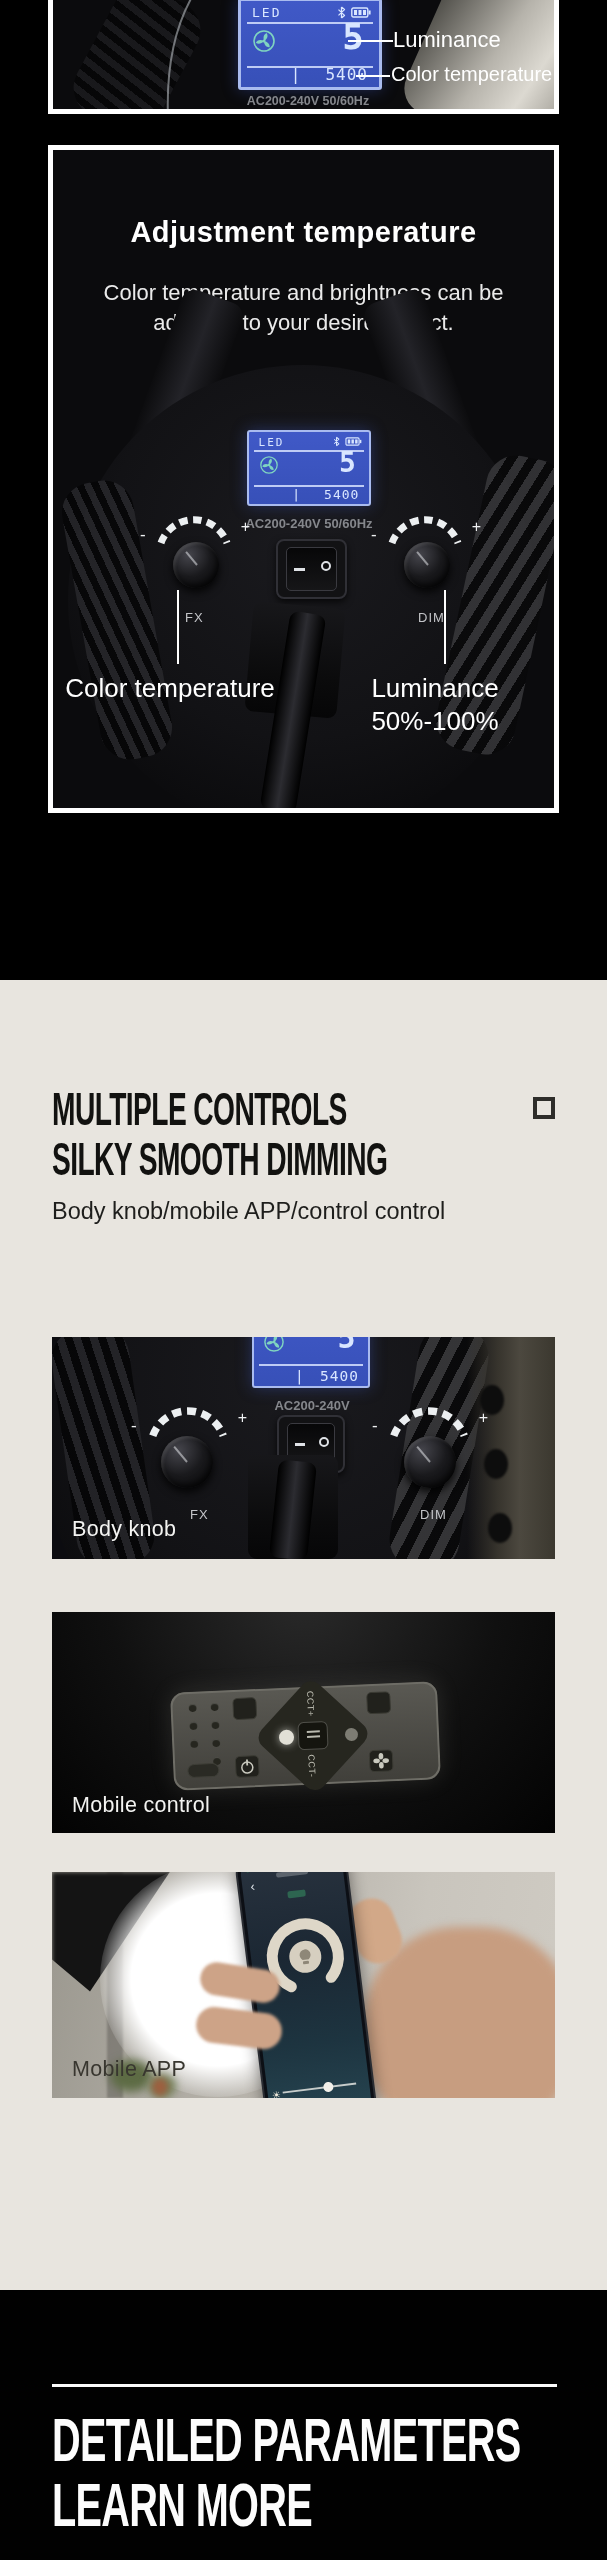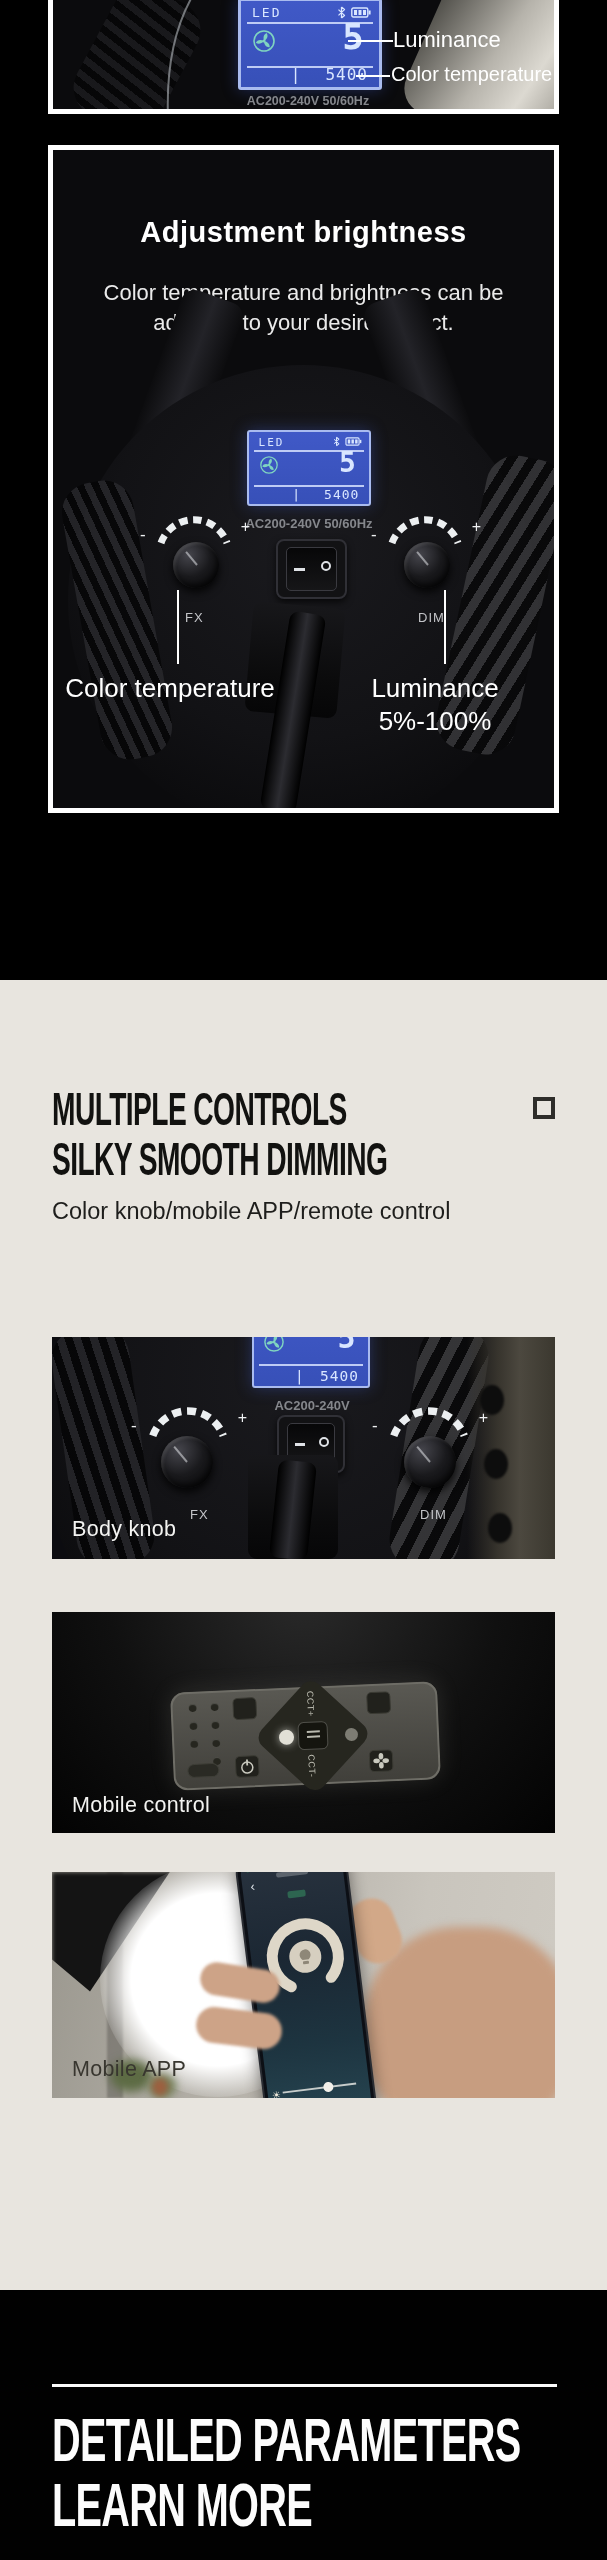--- a/index.html
+++ b/index.html
@@ -196,21 +196,21 @@
 
       <span class="cline-h" style="left:295px;top:40px;width:45px"></span>
       <span class="f1lab" style="left:340px;top:27px">Luminance</span>
       <span class="cline-h" style="left:303px;top:75px;width:34px"></span>
       <span class="f1lab" style="left:338px;top:63px;font-size:20px">Color temperature</span>
     </div>
   </div>
 
   <div class="frame f2">
     <div class="photo">
-      <div class="f2-title">Adjustment brightness</div>
+      <div class="f2-title">Adjustment temperature</div>
       <div class="f2-desc">Color temperature and brightness can be adjusted to your desired effect.</div>
 
       <div class="arm" style="left:92px;top:140px;width:64px;height:230px;transform:rotate(20deg)"></div>
       <div class="arm" style="left:345px;top:140px;width:64px;height:230px;transform:rotate(-20deg)"></div>
       <div class="bodycircle" style="left:15px;top:215px;width:470px;height:470px"></div>
       <div class="ribs" style="left:28px;top:330px;width:72px;height:280px;transform:rotate(-10deg);
            background:repeating-linear-gradient(75deg,rgba(42,42,46,.9) 0 7px,rgba(5,5,6,.95) 7px 14px)"></div>
       <div class="ribs" style="left:408px;top:305px;width:80px;height:300px;transform:rotate(12deg);
            background:repeating-linear-gradient(-70deg,rgba(60,60,63,.9) 0 9px,rgba(8,8,9,.95) 9px 18px)"></div>
 
@@ -282,32 +282,32 @@
       <div class="cable" style="left:222px;top:462px;width:36px;height:200px;transform:rotate(9deg)"></div>
 
       <span class="cline-v" style="left:124px;top:440px;height:74px"></span>
       <span class="cline-v" style="left:391px;top:440px;height:74px"></span>
 
       <div class="co" style="left:6px;top:522px;width:222px">
         <div>Color temperature</div>
       </div>
       <div class="co" style="left:272px;top:522px;width:220px">
         <div>Luminance</div>
-        <div>5%-100%</div>
+        <div>50%-100%</div>
       </div>
     </div>
   </div>
 
   <div class="beige">
     <div class="bh bh1">
       <span class="cond">MULTIPLE CONTROLS</span></div>
     <div class="bh bh2">
       <span class="cond">SILKY SMOOTH DIMMING</span></div>
     <div class="sq"></div>
-    <div class="bsub">Color knob/mobile APP/remote control</div>
+    <div class="bsub">Body knob/mobile APP/control control</div>
 
     <div class="card card1">
       <div class="bodycircle" style="left:-10px;top:-155px;width:520px;height:520px"></div>
       <div class="ribs" style="left:12px;top:-10px;width:78px;height:240px;transform:rotate(-8deg);
            background:repeating-linear-gradient(80deg,rgba(40,40,44,.9) 0 8px,rgba(4,4,5,.95) 8px 16px)"></div>
       <div class="ribs" style="left:352px;top:-12px;width:70px;height:246px;transform:rotate(9deg);
            background:repeating-linear-gradient(-72deg,rgba(62,62,64,.9) 0 10px,rgba(7,7,8,.95) 10px 20px)"></div>
       <div class="band"></div>
       <span class="bump" style="left:428px;top:48px;width:24px;height:30px"></span>
       <span class="bump" style="left:432px;top:112px;width:24px;height:30px"></span>

